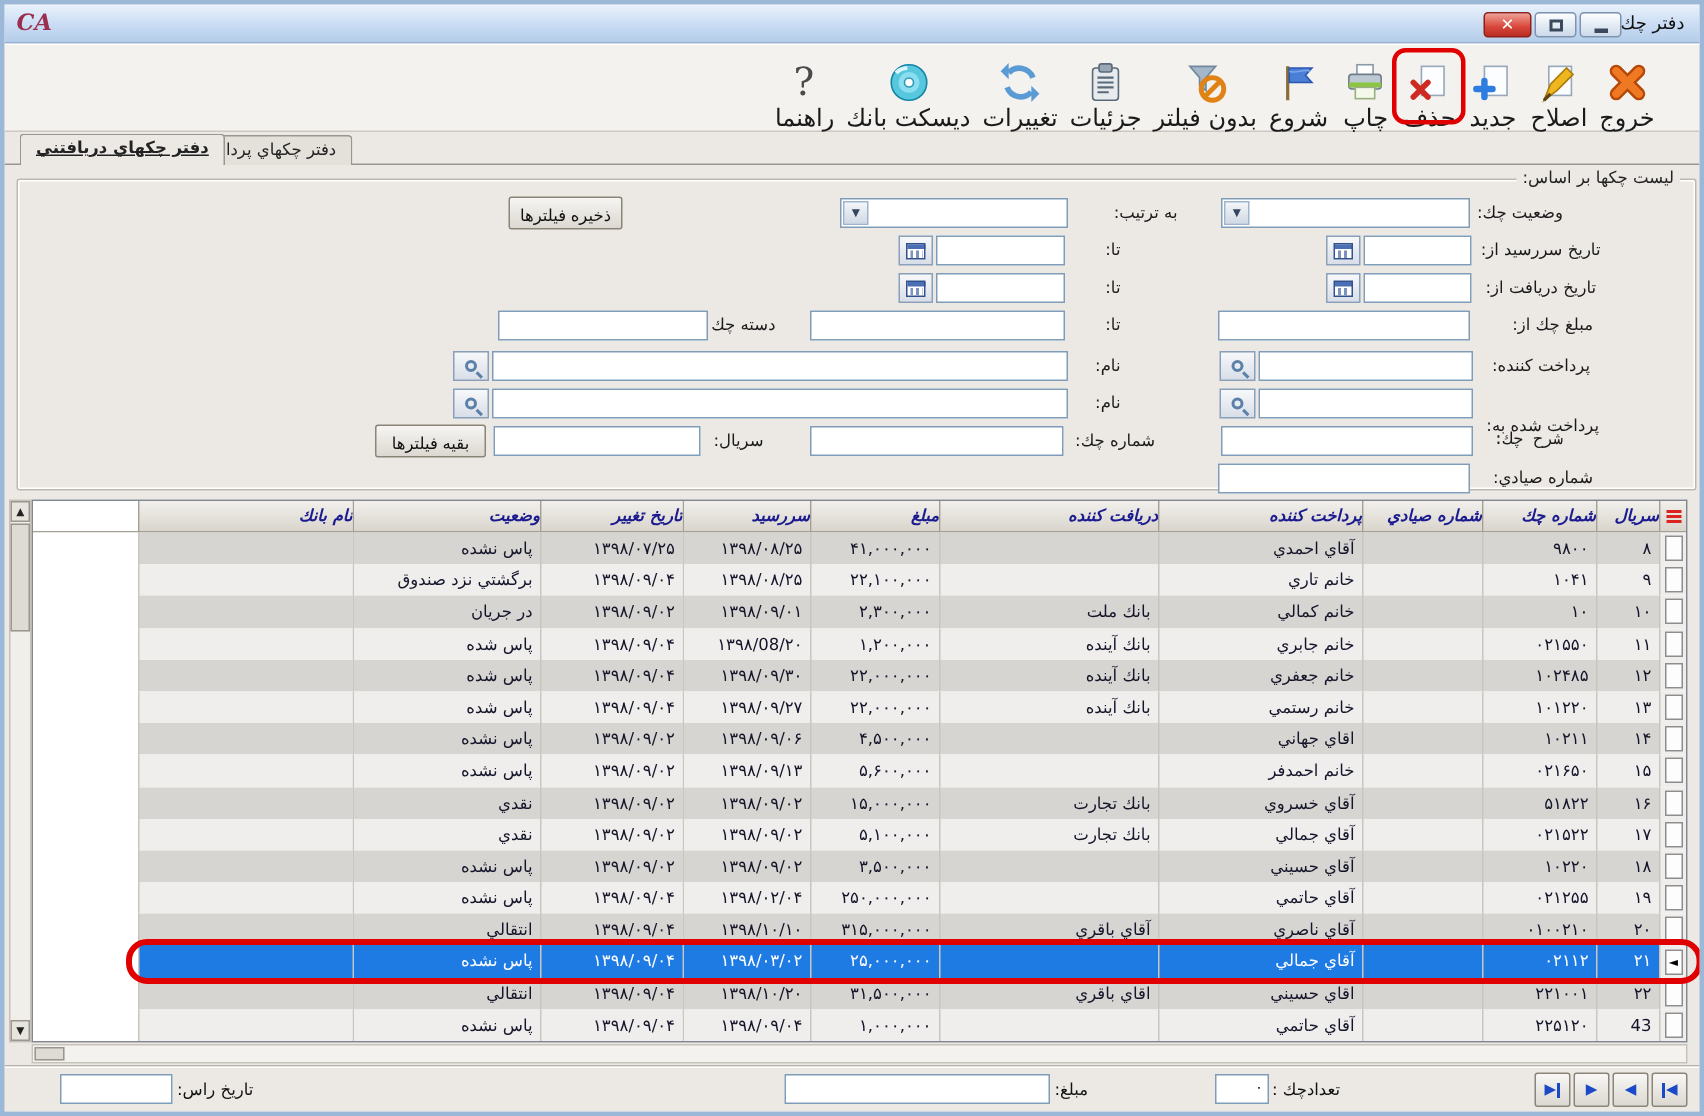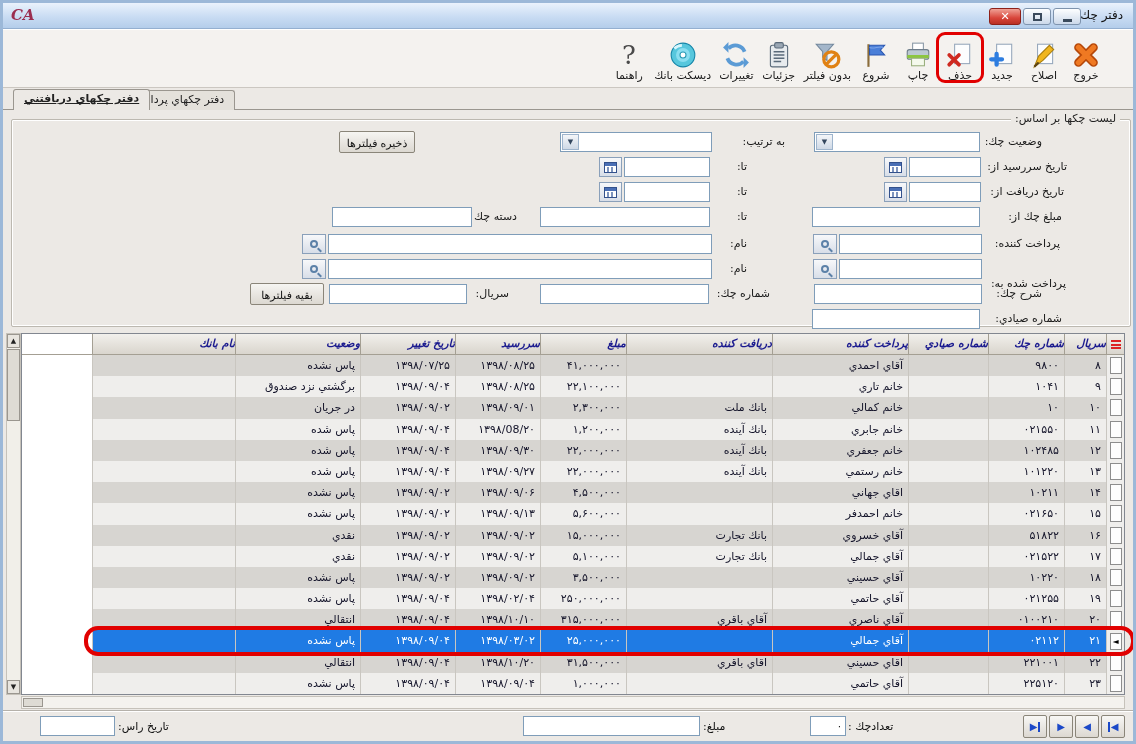--- a/index.html
+++ b/index.html
@@ -25,21 +25,21 @@
   .glyph-min { width:9px; height:3px; background:#3a4a5c; margin-top:7px; }
   .glyph-max { width:9px; height:8px; border:2px solid #3a4a5c; }
 
   
   .toolbar { position:absolute; left:0; top:26px; right:0; height:59px; background:#f4f2ef;
              border-bottom:1px solid #cbc7c1; box-shadow:0 1px 0 #fff inset; }
   .tb-inner { position:absolute; right:26px; top:2px; display:flex; direction:rtl; }
   .tb-item { position:relative; min-width:42px; padding:0 4px; height:56px; text-align:center;
              cursor:pointer; }
   .tb-icon { height:38px; display:flex; align-items:flex-end; justify-content:center; }
-  .tb-label { font-size:11px; color:#1a1a1a; direction:rtl; white-space:nowrap; }
+  .tb-label { font-size:16px; color:#1a1a1a; direction:rtl; white-space:nowrap; }
   .tb-item.annotated::after { content:""; position:absolute; left:-3px; right:-3px; top:1px;
              bottom:4px; border:3px solid #e10000; border-radius:9px; pointer-events:none; }
 
   
   .tabstrip { position:absolute; left:0; top:85px; right:0; height:22px;
               border-bottom:1px solid #9a968f; }
   .tab { position:absolute; top:2px; height:20px; padding:2px 10px 0; font-size:11px;
          direction:rtl; background:#e4e1db; border:1px solid #9a968f; border-bottom:none;
          border-radius:3px 3px 0 0; cursor:pointer; color:#222; }
   .tab.active { background:#ece9e5; height:21px; top:1px; z-index:2; font-weight:bold; }
@@ -321,21 +321,21 @@
     <div class="fld" style="right:148px; top:139px; width:143px;"></div>
     <div class="sqbtn" style="right:293px; top:139px; width:24px;">
         <span class="mag"></span>
       </div>
     <span class="lbl" style="right:383px; top:139px;">نام:</span>
     <div class="fld" style="right:418px; top:139px; width:384px;"></div>
     <div class="sqbtn" style="right:804px; top:139px; width:24px;">
         <span class="mag"></span>
       </div>
 
-    <span class="lbl" style="right:88px; top:164px;">شرح چك:</span>
+    <span class="lbl" style="right:88px; top:164px;font-family:Liberation Mono, monospace;">شرح چك:</span>
     <div class="fld" style="right:148px; top:164px; width:168px;"></div>
     <span class="lbl" style="right:360px; top:164px;">شماره چك:</span>
     <div class="fld" style="right:421px; top:164px; width:169px;"></div>
     <span class="lbl" style="right:621px; top:164px;">سريال:</span>
     <div class="fld" style="right:663px; top:164px; width:138px;"></div>
     <button class="pbtn" style="right:806px; top:163px; width:74px;">بقيه فيلترها</button>
 
     <span class="lbl" style="right:68px; top:189px;">شماره صيادي:</span>
     <div class="fld" style="right:150px; top:189px; width:168px;"></div>
   </div>
@@ -601,21 +601,21 @@
           <div class="cell c-due">۱۳۹۸/۱۰/۲۰</div>
           <div class="cell c-chg">۱۳۹۸/۰۹/۰۴</div>
           <div class="cell c-status">انتقالي</div>
           <div class="cell c-bank"></div>
           <div class="cell c-fill"></div>
         </div>
         <div class="trow light">
           <div class="cell c-sel selcell">
             <span class="selbox"></span>
           </div>
-          <div class="cell c-serial">۲۳</div>
+          <div class="cell c-serial">43</div>
           <div class="cell c-check">۲۲۵۱۲۰</div>
           <div class="cell c-sayadi"></div>
           <div class="cell c-payer">آقاي حاتمي</div>
           <div class="cell c-recv"></div>
           <div class="cell c-amount">۱,۰۰۰,۰۰۰</div>
           <div class="cell c-due">۱۳۹۸/۰۹/۰۴</div>
           <div class="cell c-chg">۱۳۹۸/۰۹/۰۴</div>
           <div class="cell c-status">پاس نشده</div>
           <div class="cell c-bank"></div>
           <div class="cell c-fill"></div>

